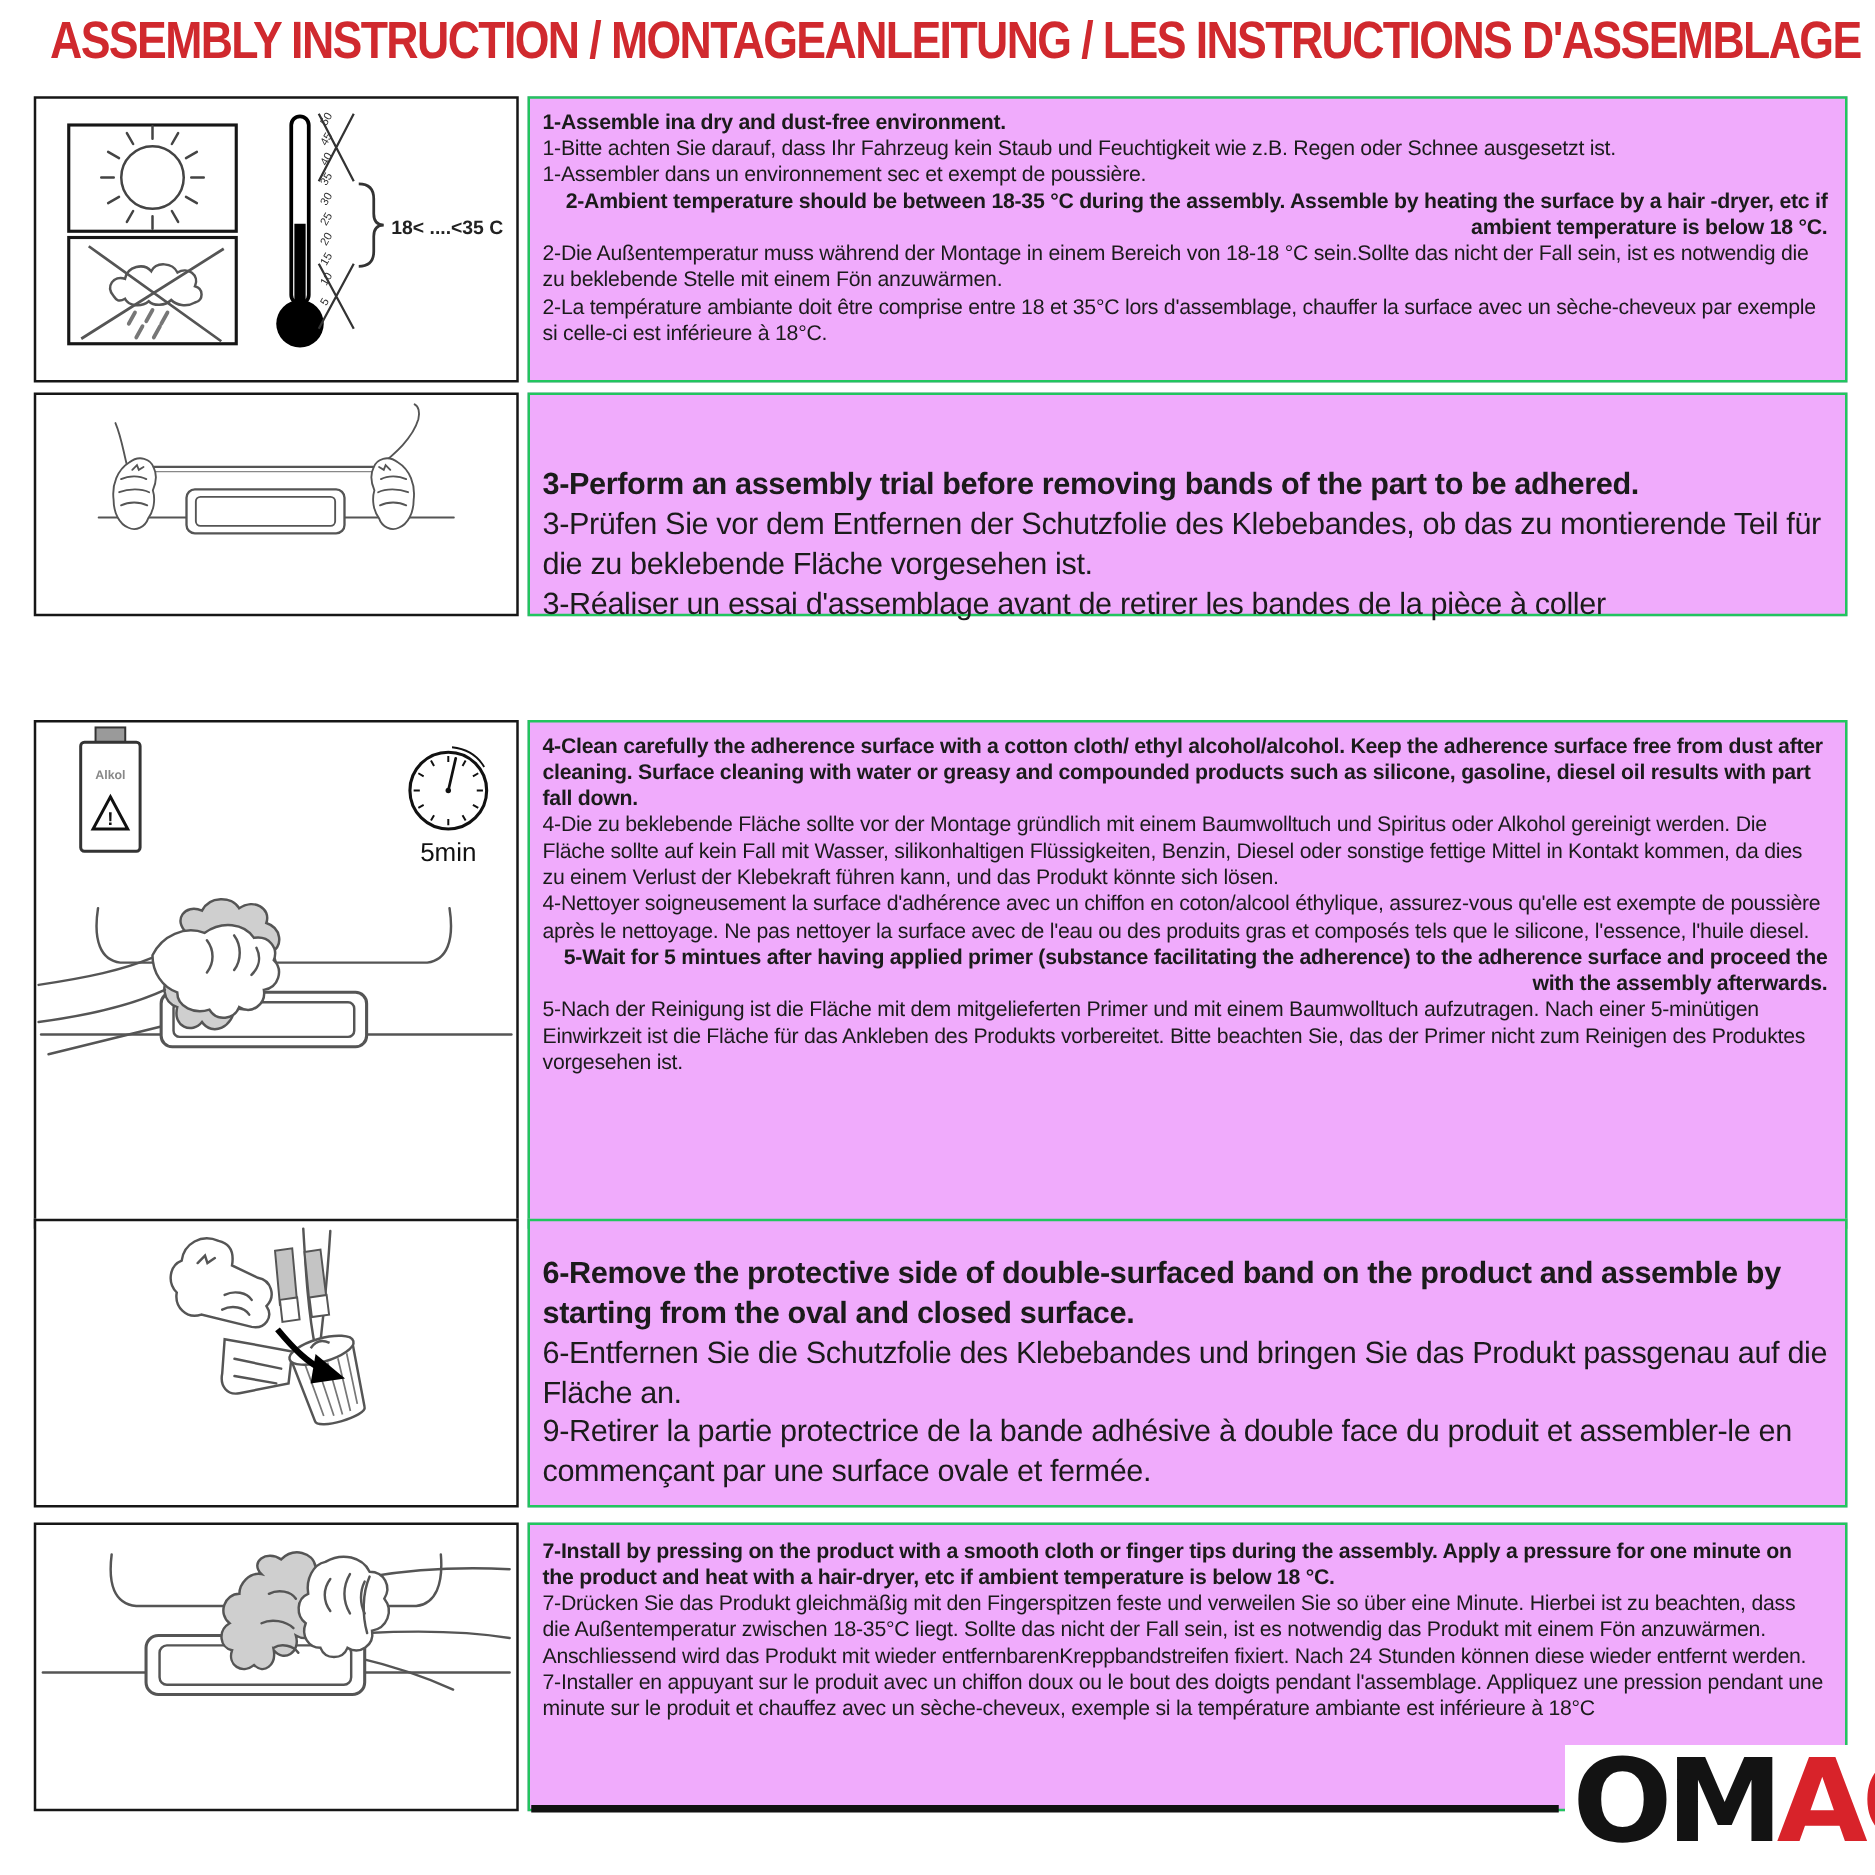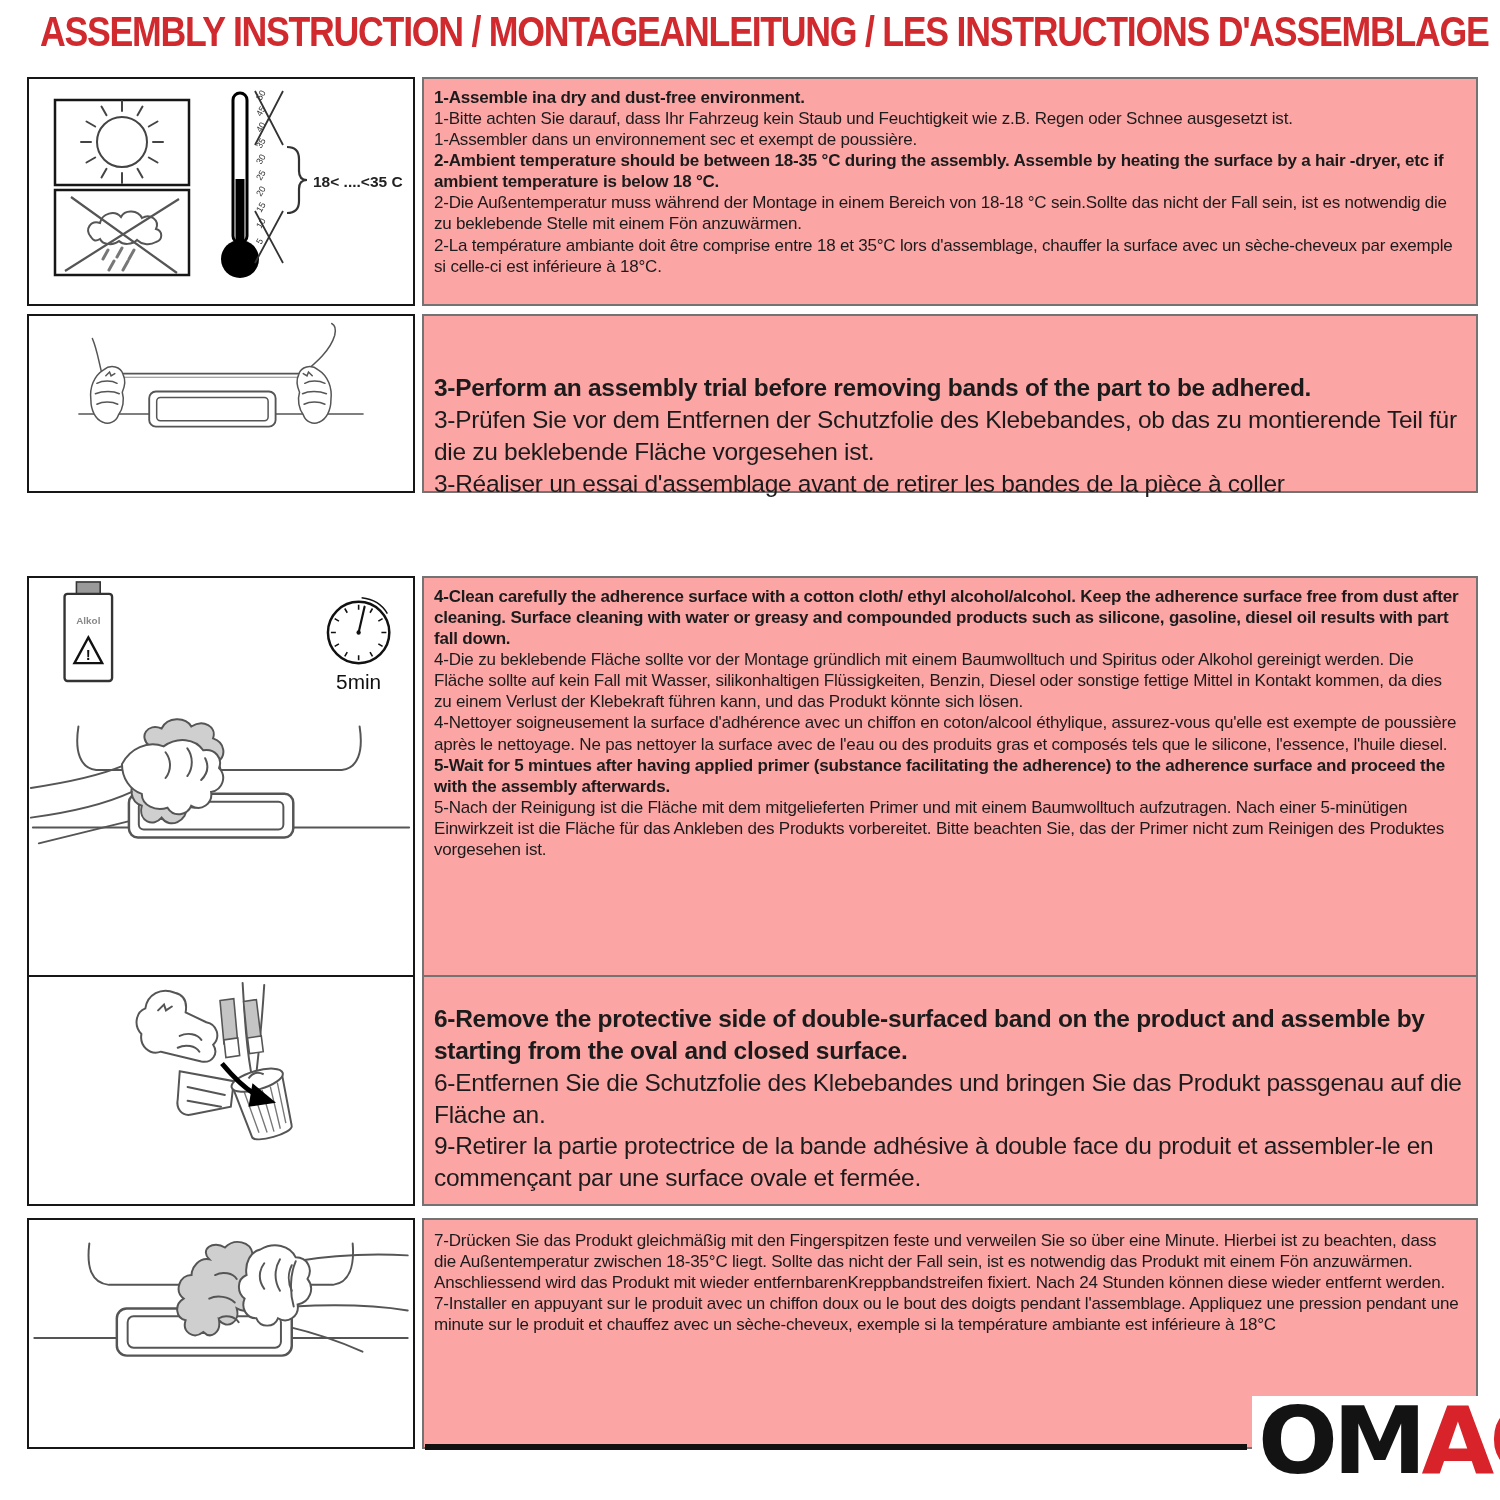--- a/index.html
+++ b/index.html
@@ -1,29 +1,29 @@
 <!DOCTYPE html>
 <html><head>
 <meta charset="utf-8">
 <style>
   html,body{margin:0;padding:0;background:#ffffff;}
   body{width:1500px;height:1500px;position:relative;font-family:"Liberation Sans",sans-serif;color:#1b1b1b;overflow:hidden;}
   .title{position:absolute;left:40px;top:8px;font-size:42px;font-weight:bold;color:#d0292e;letter-spacing:-1.5px;white-space:nowrap;transform:scaleX(0.85);transform-origin:left top;}
   .illus{position:absolute;left:27px;width:388px;background:#fff;border:2px solid #161616;box-sizing:border-box;}
-  .textbox{position:absolute;left:422px;width:1056px;background:#fca5a5;border:2px solid #737373;box-sizing:border-box;padding:8px 14px 6px 10px;}
+  .textbox{position:absolute;left:422px;width:1056px;background:#f0abfc;border:2px solid #22c55e;box-sizing:border-box;padding:8px 14px 6px 10px;}
   .r1{top:77px;height:229px;}
   .r2{top:314px;height:179px;}
   .r3{top:576px;height:407px;}
   .r4{top:975px;height:231px;}
   .r5{top:1218px;height:231px;}
   .textbox p{margin:0;}
   .normal p{font-size:17px;line-height:1.24;letter-spacing:-0.2px;}
   .big p{font-size:24.5px;line-height:1.3;letter-spacing:-0.3px;}
   .bold{font-weight:bold;}
-  .gap{margin-top:20px;}
+  .gap{margin-top:20px;text-align:right;}
   .pad-mid{padding-top:56px;}
   .pad-sm{padding-top:26px;}
   .illus svg{display:block;width:100%;height:100%;}
   .bottomline{position:absolute;left:425px;top:1444px;width:822px;height:6px;background:#111;}
   .logo{position:absolute;left:1252px;top:1396px;font-family:"DejaVu Sans",sans-serif;font-size:94px;font-weight:bold;letter-spacing:-5px;line-height:1;background:#fff;padding-left:6px;transform:scaleY(0.98);transform-origin:left top;white-space:nowrap;}
   .logo .lb{color:#131313;}
   .logo .lr{color:#d8232a;}
   .ln{stroke:#555;stroke-width:2;fill:none;stroke-linecap:round;}
   .lnk{stroke:#161616;fill:none;}
   .hand{fill:#fff;stroke:#555;stroke-width:2;}
@@ -205,18 +205,19 @@
     </g>
     <g>
       <path class="ln" d="M268 42 C304 36 344 34 382 36 M266 88 C302 86 344 86 382 92"></path>
       <path class="hand" d="M232 30 C246 22 262 26 268 38 C280 38 286 50 280 60 C288 70 282 84 270 86 C272 98 260 106 250 100 C246 110 232 110 228 100 C218 100 212 90 216 80 C208 74 208 60 218 56 C216 44 222 32 232 30 Z"></path>
       <path class="ln" d="M236 44 C230 52 230 62 236 70 M252 40 C246 50 246 62 252 72 M264 46 C260 54 260 64 264 72"></path>
       <path class="ln" d="M268 42 C262 56 262 74 266 88"></path>
     </g>
   </svg>
 </div>
 <div class="textbox normal r5" style="padding-top:10px;">
+  <p class="bold">7-Install by pressing on the product with a smooth cloth or finger tips during the assembly. Apply a pressure for one minute on the product and heat with a hair-dryer, etc if ambient temperature is below 18 °C.</p>
   <p>7-Drücken Sie das Produkt gleichmäßig mit den Fingerspitzen feste und verweilen Sie so über eine Minute. Hierbei ist zu beachten, dass die Außentemperatur zwischen 18-35°C liegt. Sollte das nicht der Fall sein, ist es notwendig das Produkt mit einem Fön anzuwärmen. Anschliessend wird das Produkt mit wieder entfernbarenKreppbandstreifen fixiert. Nach 24 Stunden können diese wieder entfernt werden.</p>
   <p>7-Installer en appuyant sur le produit avec un chiffon doux ou le bout des doigts pendant l'assemblage. Appliquez une pression pendant une minute sur le produit et chauffez avec un sèche-cheveux, exemple si la température ambiante est inférieure à 18°C</p>
 </div>
 
 <div class="bottomline"></div>
 <div class="logo"><span class="lb">OM</span><span class="lr">AC</span></div>
 
 </body></html>

